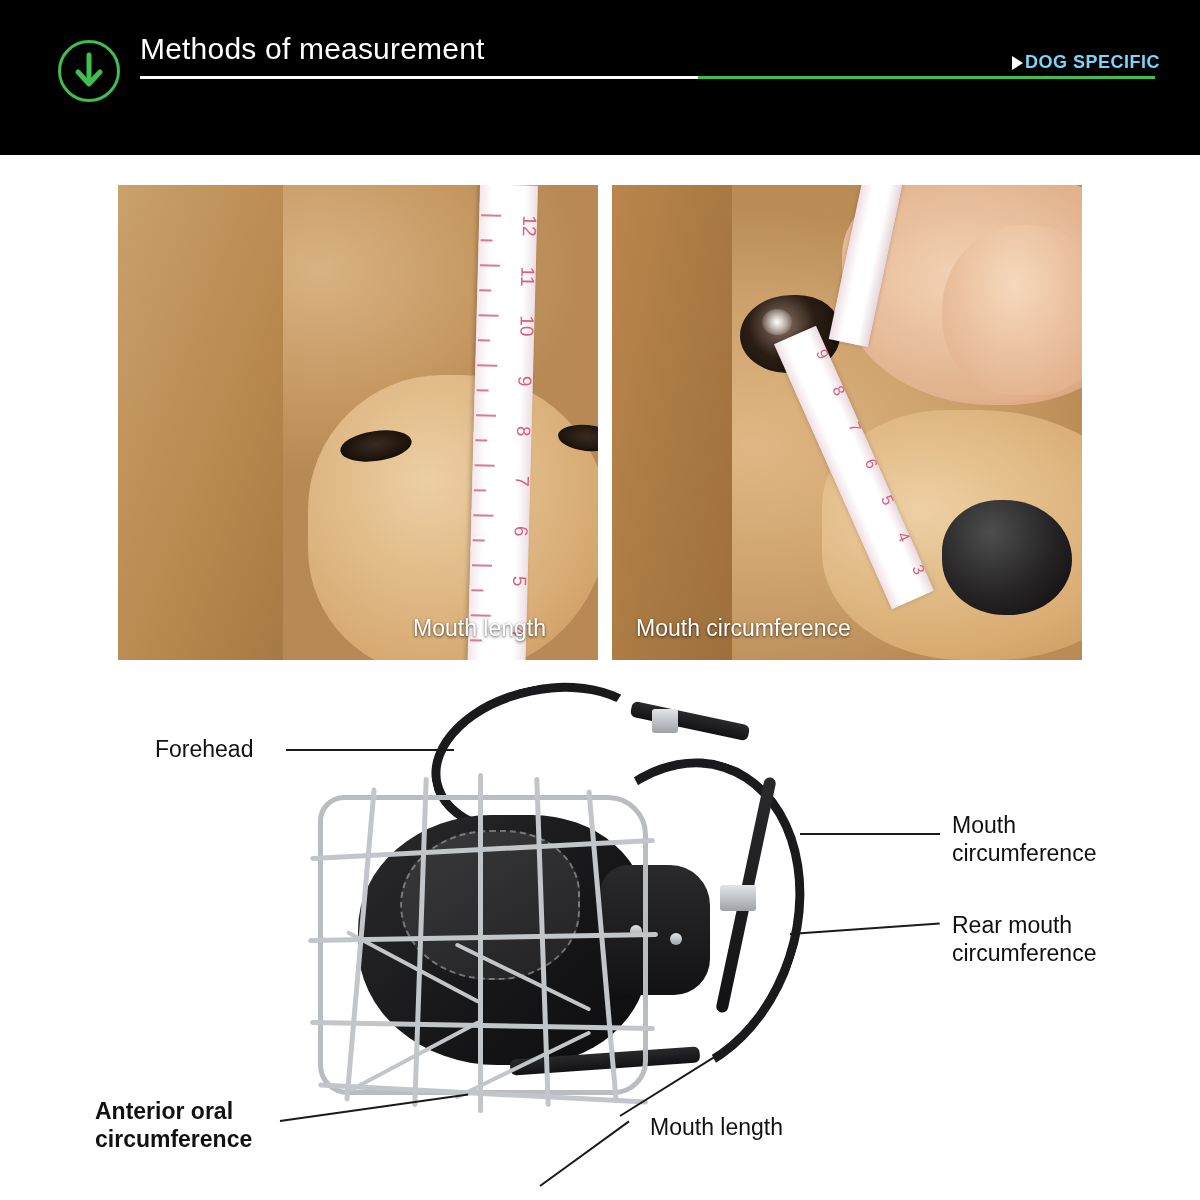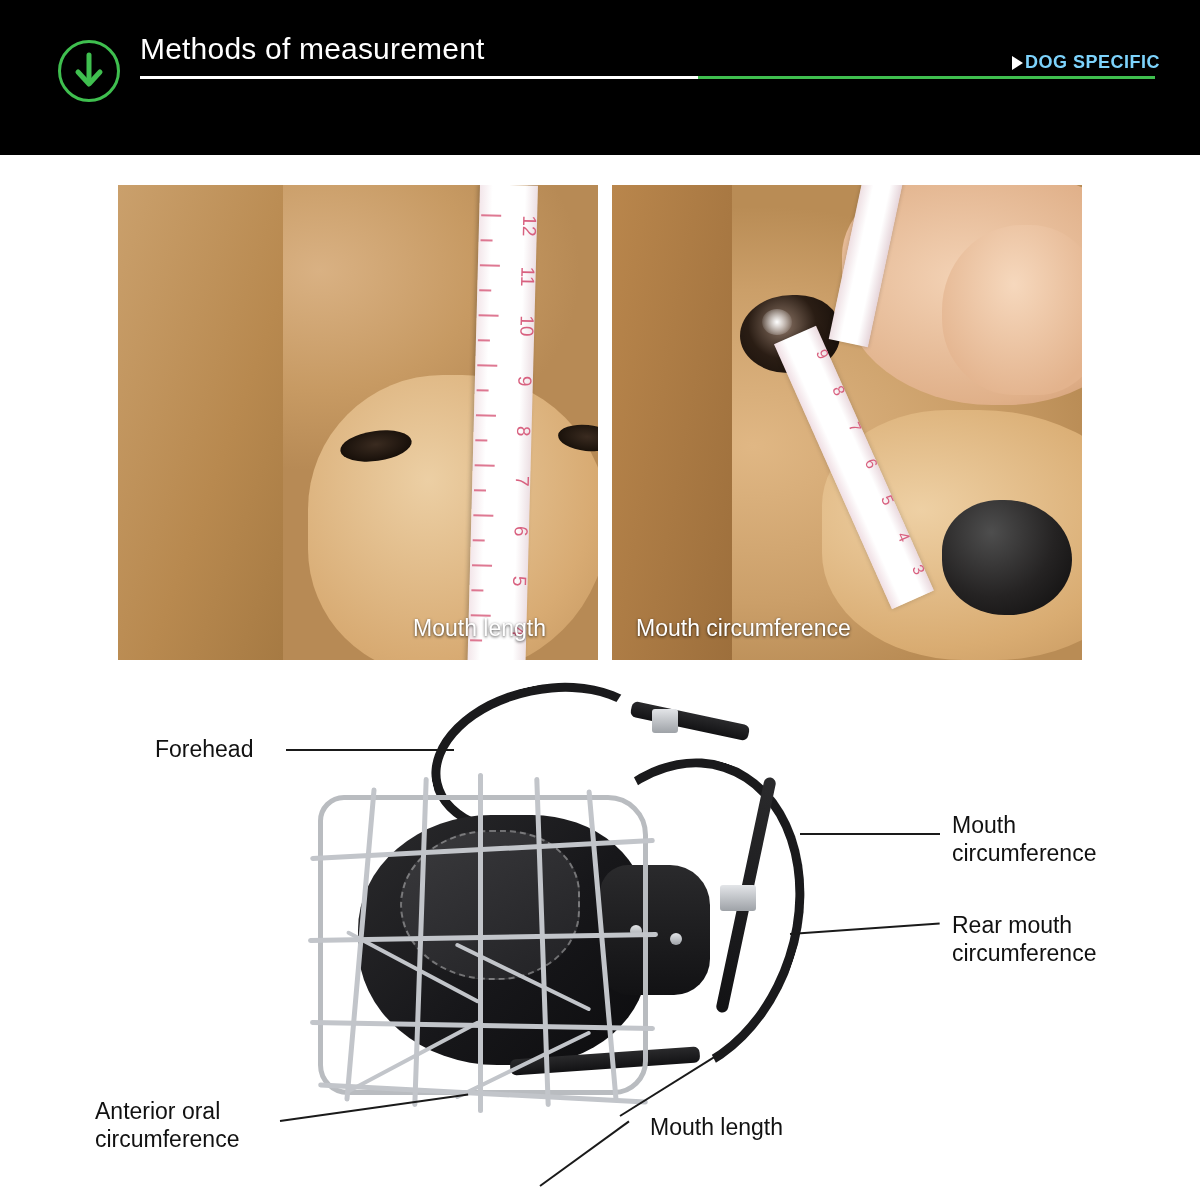--- a/index.html
+++ b/index.html
@@ -341,17 +341,17 @@
   <div class="leader" style="left:540px;top:520px;width:110px;transform:rotate(-36deg);"></div>
 
   <div class="label" style="left:155px;top:70px;">Forehead</div>
 
   <div class="label" style="left:952px;top:146px;">Mouth
 circumference</div>
 
   <div class="label" style="left:952px;top:246px;">Rear mouth
 circumference</div>
 
-  <div class="label" style="left:95px;top:432px;">Anterior oral
+  <div class="label" style="left:95px;top:432px;font-weight:bold;">Anterior oral
 circumference</div>
 
   <div class="label" style="left:650px;top:448px;">Mouth length</div>
 </div>
 
 </body></html>

